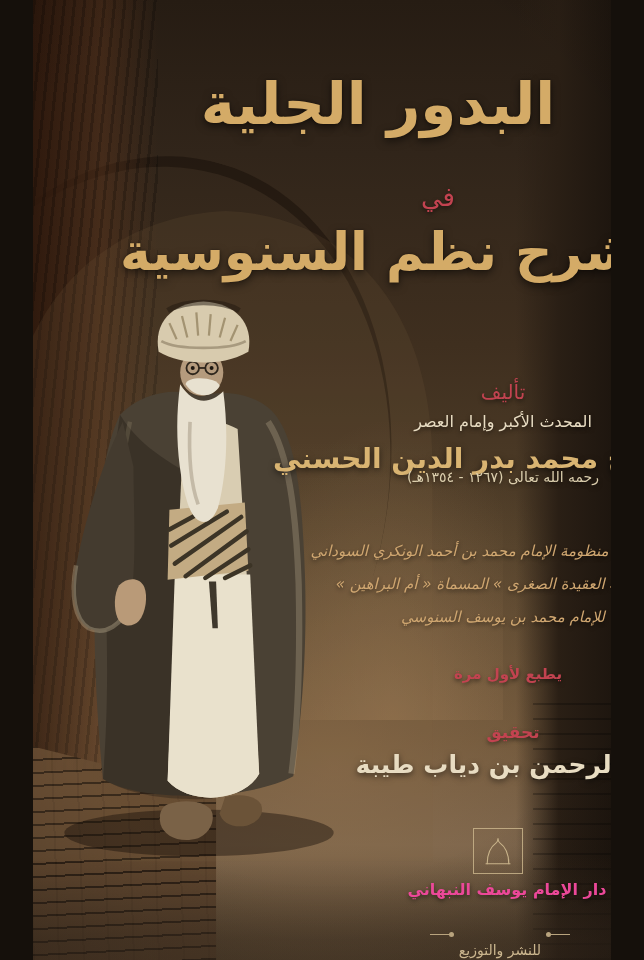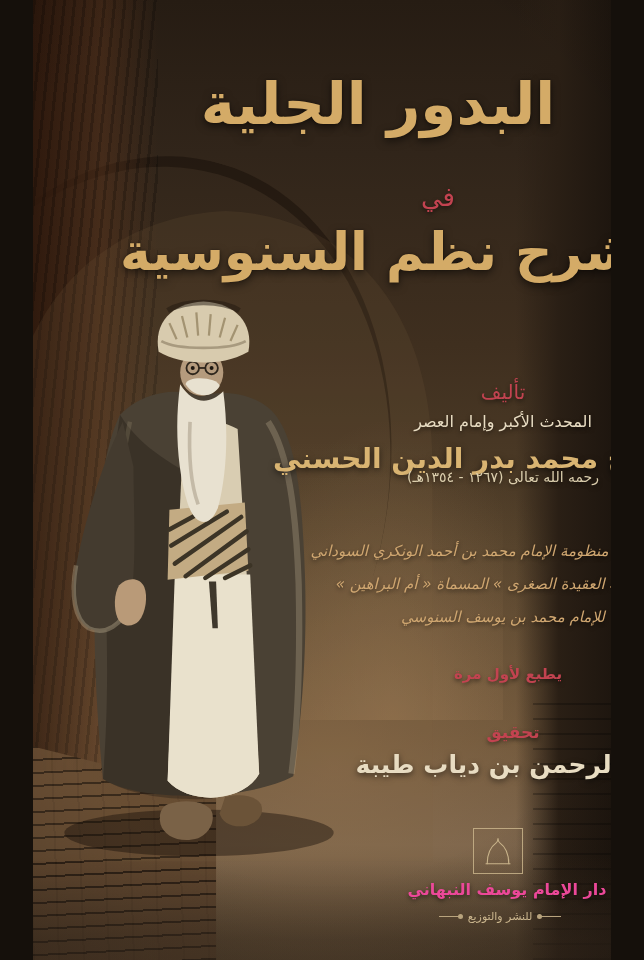--- a/index.html
+++ b/index.html
@@ -72,21 +72,21 @@
     font-size:17px;font-weight:bold;color:#c24350;text-shadow:0 2px 4px rgba(0,0,0,.5);}
   .editor-name{left:305px;top:750px;width:350px;
     font-size:25px;font-weight:bold;color:#e8dcc2;text-shadow:0 2px 6px rgba(0,0,0,.55);}
   
   .logo-box{position:absolute;left:440px;top:828px;width:48px;height:44px;
     border:1px solid rgba(201,180,139,.85);display:flex;align-items:center;justify-content:center;}
   .pub-name{left:367px;top:880px;width:200px;
     font-size:16px;font-weight:bold;color:#ec4899;text-shadow:0 2px 4px rgba(0,0,0,.5);margin-left:7px;}
   .pub-tagline-row{position:absolute;left:387px;top:910px;width:160px;
     display:flex;align-items:center;justify-content:center;gap:7px;}
-  .pub-tagline{font-size:11px;color:#cbb68e;white-space:nowrap;}
+  .pub-tagline{font-size:14px;color:#cbb68e;white-space:nowrap;margin-top:32px;}
   .orn{width:22px;height:1px;background:#b9a47e;position:relative;flex:none;}
   .orn::before{content:"";position:absolute;top:-2px;width:5px;height:5px;border-radius:50%;background:#b9a47e;}
   .orn-l::before{left:-2px;}
   .orn-r::before{right:-2px;}
 </style>
 </head>
 <body>
 
 <div class="cover">
 

